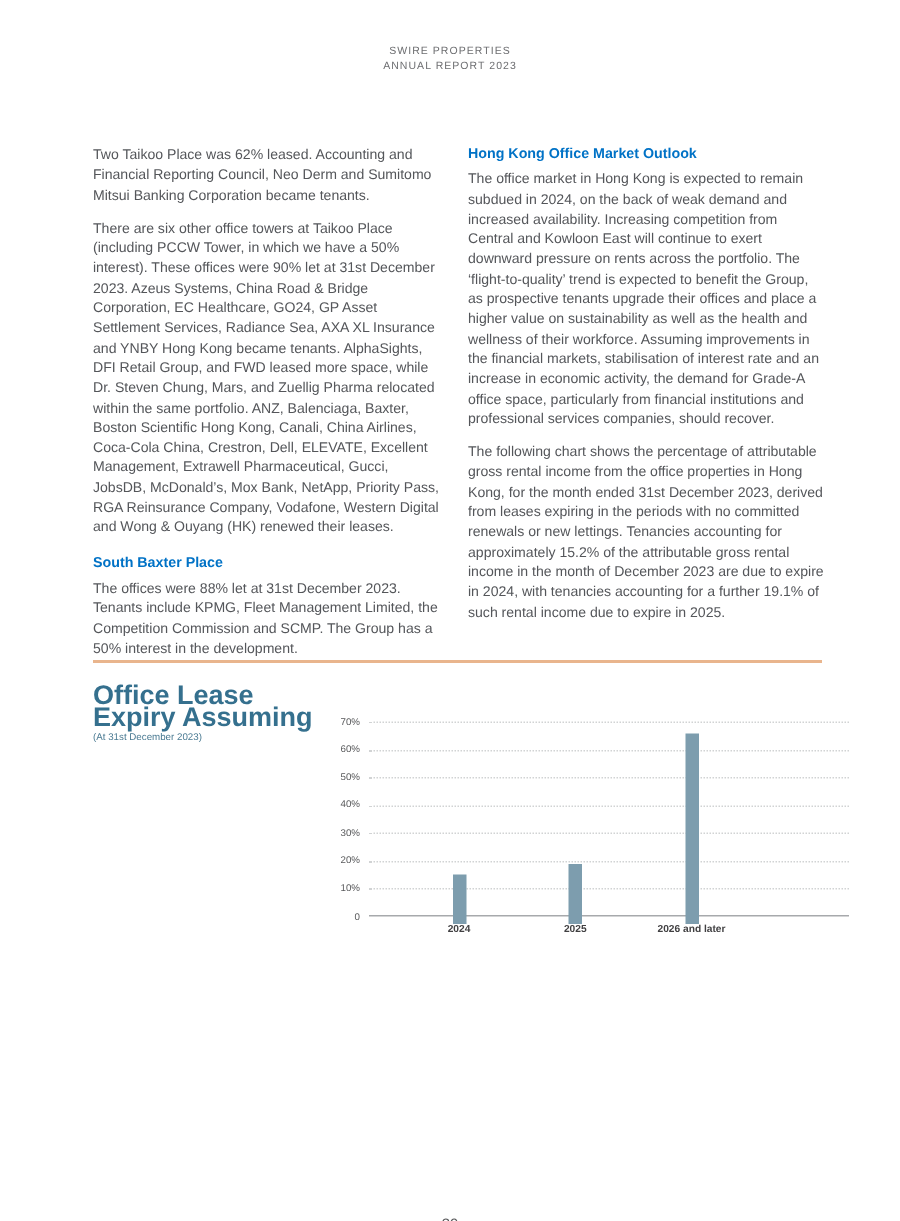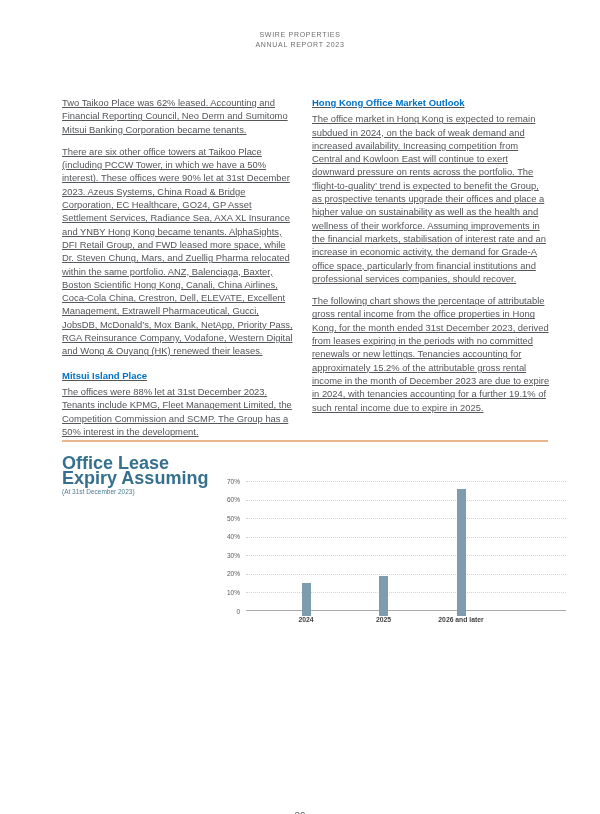--- a/index.html
+++ b/index.html
@@ -14,21 +14,21 @@
   }
   
   .report-header{
     position:absolute;top:30px;left:0;width:600px;
     text-align:center;
     font-size:7px;line-height:10px;
     letter-spacing:0.7px;
     color:#6d6e71;
   }
   
-  .col{position:absolute;top:96px;font-size:9.4px;line-height:13.3px;text-align:left;text-decoration:underline;}
+  .col{position:absolute;top:96px;font-size:9.4px;line-height:13.3px;text-align:left;}
   .col-left{left:62px;width:232px;}
   .col-right{left:312px;width:238px;}
   .col p{margin:0 0 9px 0;}
   .section-heading{
     color:#0072c6;font-weight:bold;font-size:9.5px;
     margin:11px 0 3px 0;
   }
   .col-right .section-heading{margin-top:0;}
   
   .divider{
@@ -64,21 +64,21 @@
 <div class="page">
 
   <div class="report-header">
     <div>SWIRE PROPERTIES</div>
     <div>ANNUAL REPORT 2023</div>
   </div>
 
   <div class="col col-left">
     <p>Two Taikoo Place was 62% leased. Accounting and Financial Reporting Council, Neo Derm and Sumitomo Mitsui Banking Corporation became tenants.</p>
     <p>There are six other office towers at Taikoo Place (including PCCW Tower, in which we have a 50% interest). These offices were 90% let at 31st December 2023. Azeus Systems, China Road &amp; Bridge Corporation, EC Healthcare, GO24, GP Asset Settlement Services, Radiance Sea, AXA XL Insurance and YNBY Hong Kong became tenants. AlphaSights, DFI Retail Group, and FWD leased more space, while Dr. Steven Chung, Mars, and Zuellig Pharma relocated within the same portfolio. ANZ, Balenciaga, Baxter, Boston Scientific Hong Kong, Canali, China Airlines, Coca-Cola China, Crestron, Dell, ELEVATE, Excellent Management, Extrawell Pharmaceutical, Gucci, JobsDB, McDonald’s, Mox Bank, NetApp, Priority Pass, RGA Reinsurance Company, Vodafone, Western Digital and Wong &amp; Ouyang (HK) renewed their leases.</p>
-    <div class="section-heading">Mitsui Island Place</div>
+    <div class="section-heading">South Baxter Place</div>
     <p>The offices were 88% let at 31st December 2023. Tenants include KPMG, Fleet Management Limited, the Competition Commission and SCMP. The Group has a 50% interest in the development.</p>
   </div>
 
   <div class="col col-right">
     <div class="section-heading">Hong Kong Office Market Outlook</div>
     <p>The office market in Hong Kong is expected to remain subdued in 2024, on the back of weak demand and increased availability. Increasing competition from Central and Kowloon East will continue to exert downward pressure on rents across the portfolio. The ‘flight-to-quality’ trend is expected to benefit the Group, as prospective tenants upgrade their offices and place a higher value on sustainability as well as the health and wellness of their workforce. Assuming improvements in the financial markets, stabilisation of interest rate and an increase in economic activity, the demand for Grade-A office space, particularly from financial institutions and professional services companies, should recover.</p>
     <p>The following chart shows the percentage of attributable gross rental income from the office properties in Hong Kong, for the month ended 31st December 2023, derived from leases expiring in the periods with no committed renewals or new lettings. Tenancies accounting for approximately 15.2% of the attributable gross rental income in the month of December 2023 are due to expire in 2024, with tenancies accounting for a further 19.1% of such rental income due to expire in 2025.</p>
   </div>
 
   <div class="divider"></div>

